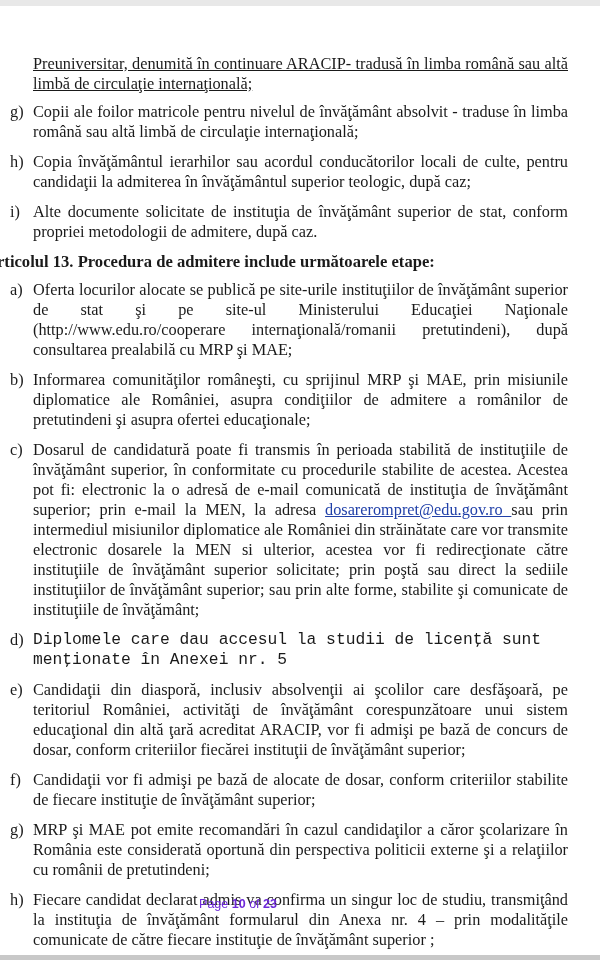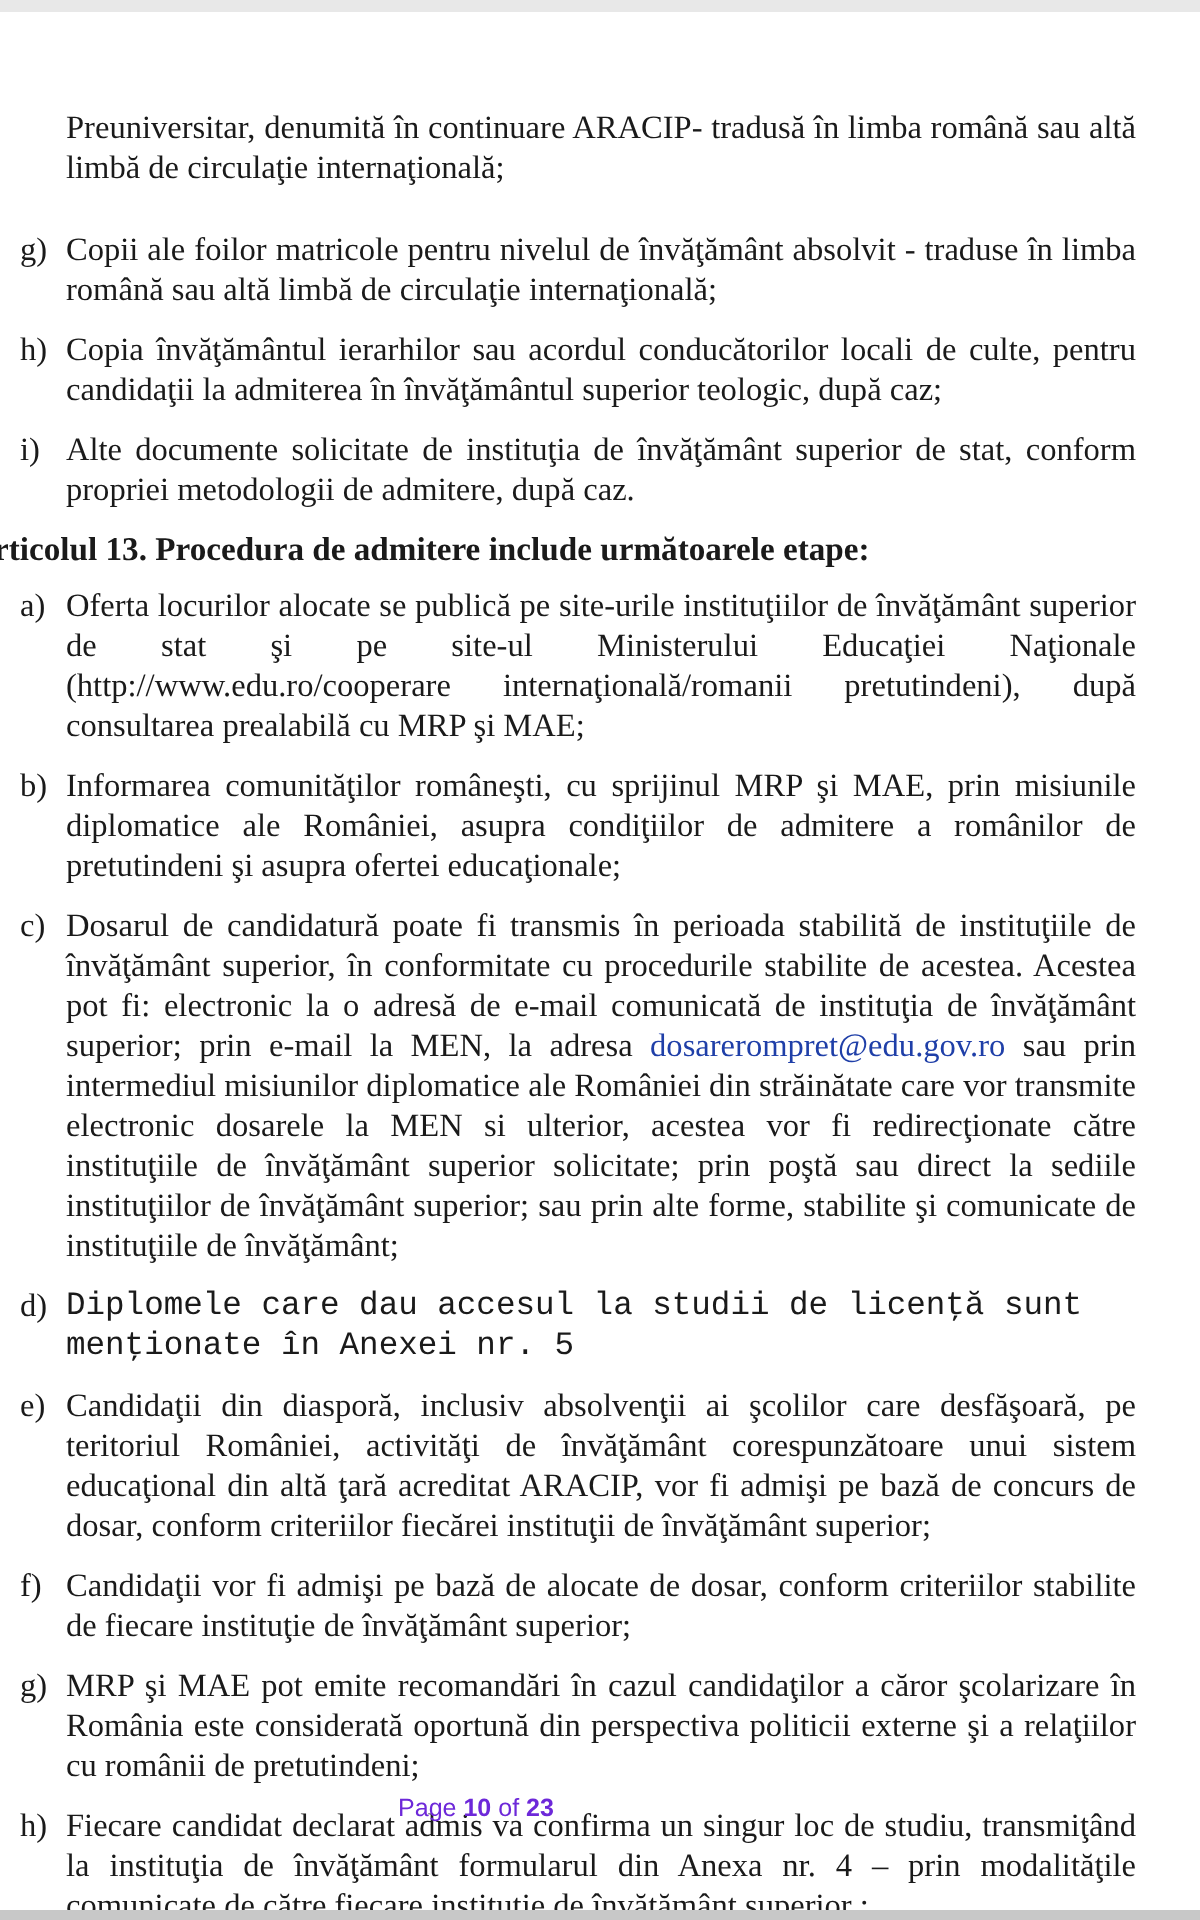--- a/index.html
+++ b/index.html
@@ -21,21 +21,22 @@
     .page {
       position: absolute; left: 0; top: 54px; width: 600px;
     }
     .para {
       font-size: 16.3px;
       line-height: 20px;
       text-align: justify;
     }
     .cont {
       margin-left: 33px; width: 535px;
-      margin-bottom: 21px;
+      margin-bottom: 8px;
+      text-decoration: underline;
     }
     .item {
       position: relative;
       margin-left: 33px; width: 535px;
       margin-bottom: 10px;
     }
     .item .lbl {
       position: absolute; left: -23px; top: 0;
     }
     .item .txt { display: block; text-align: justify; }
@@ -43,21 +44,21 @@
     .heading {
       font-weight: bold;
       font-size: 16.6px;
       line-height: 20px;
       margin-left: -3px;
       margin-top: 2px;
       margin-bottom: 8px;
       white-space: nowrap;
     }
     a.link {
-      color: #1f3fa8; 
+      color: #1f3fa8; text-decoration: underline;
     }
     .footer {
       position: absolute; left: 0; top: 897px; width: 476px;
       text-align: center;
       font-family: "Liberation Sans", "DejaVu Sans", sans-serif;
       font-size: 12.5px; color: #6d28d9;
     }
     .footer b { font-weight: bold; }
   </style>
 </head>

